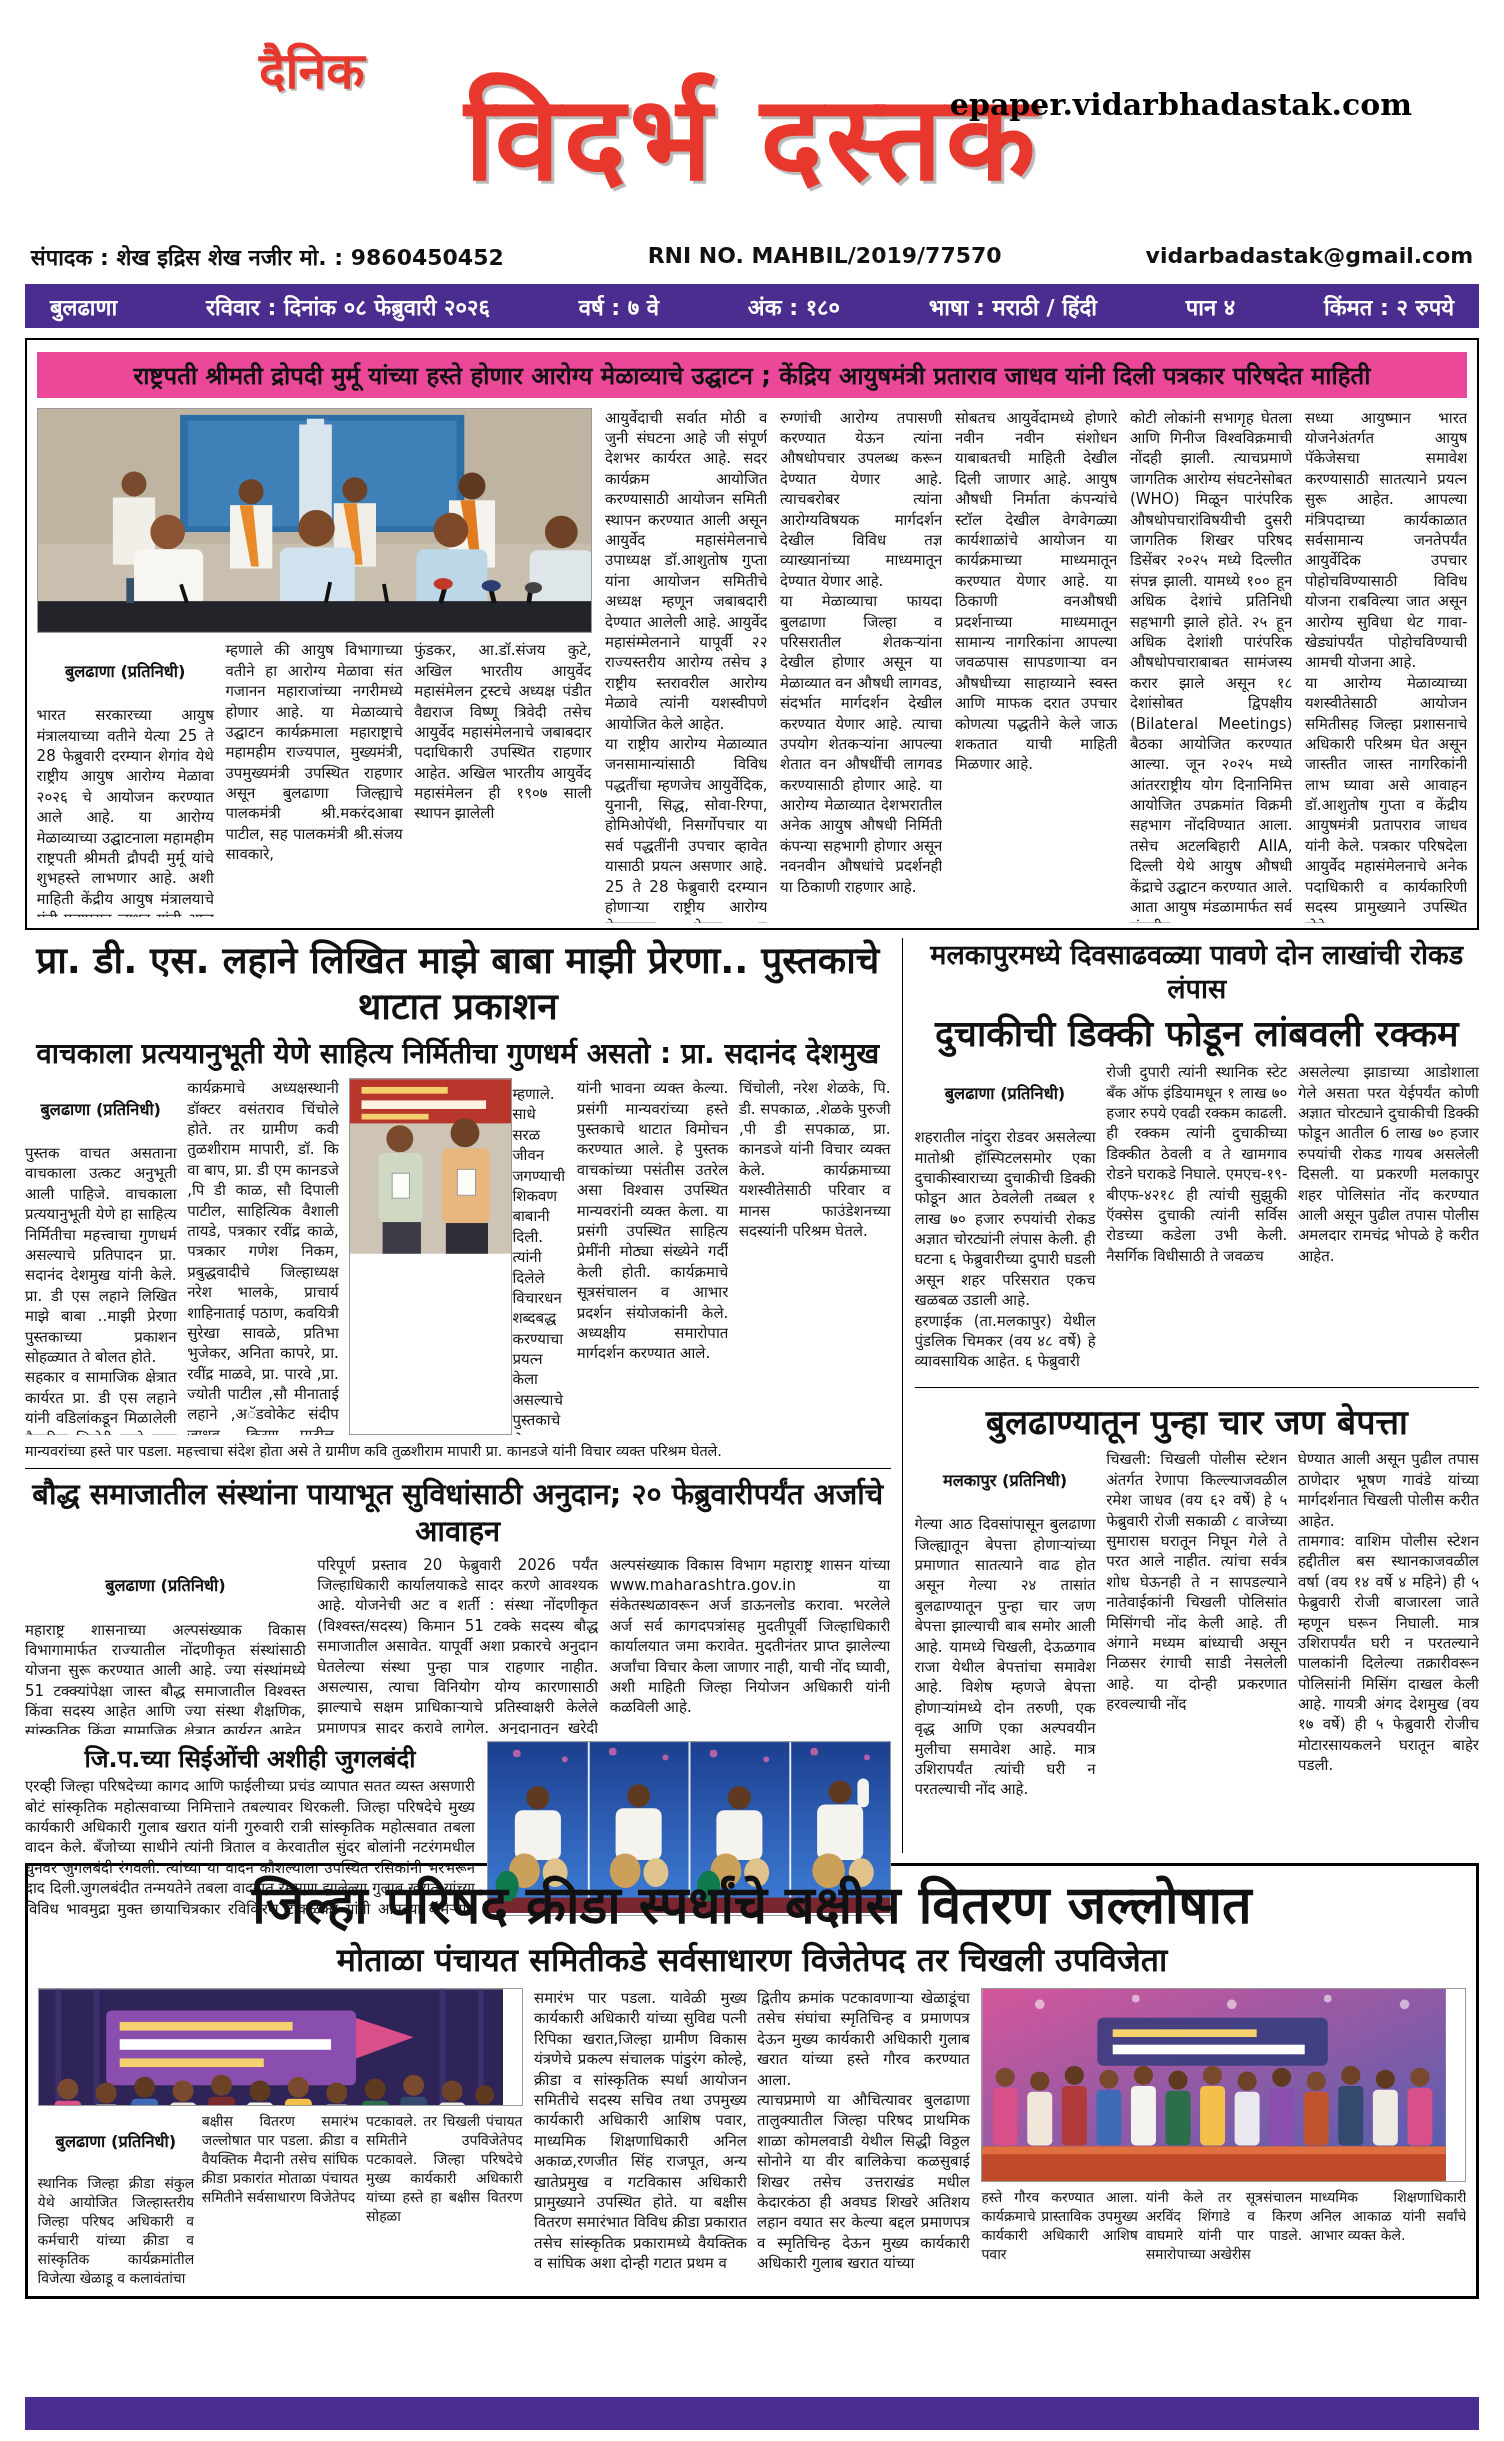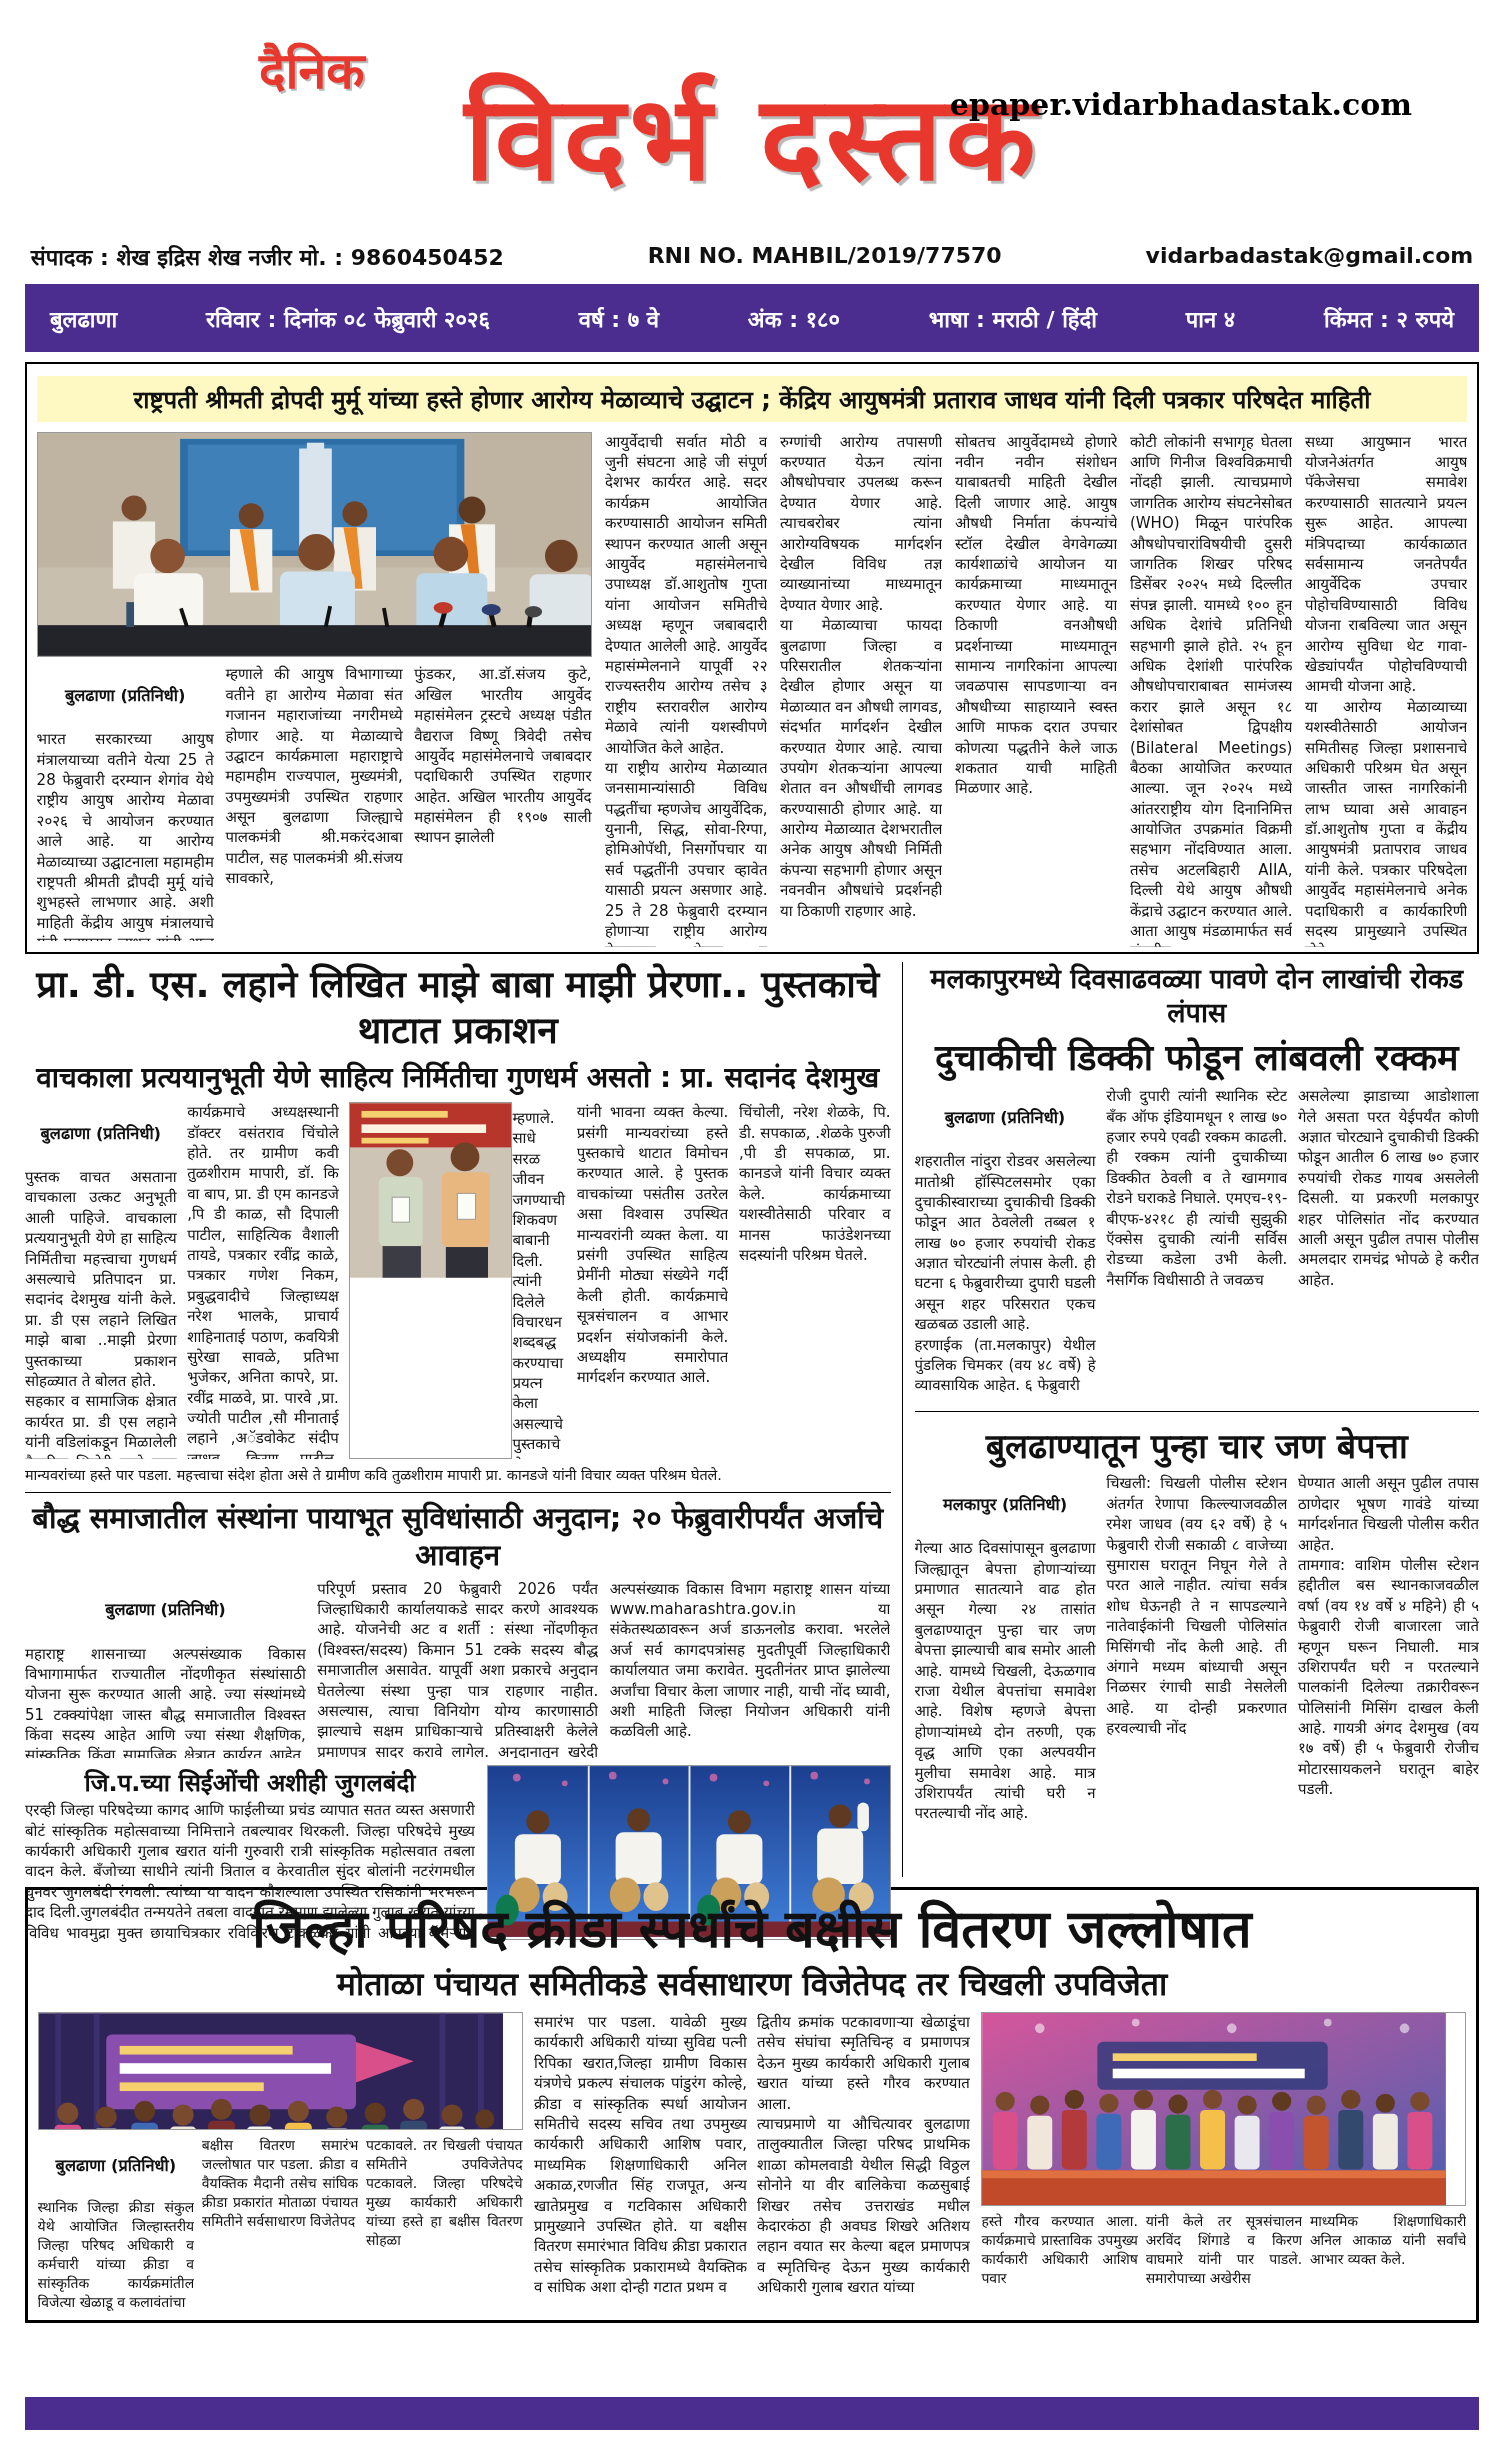--- a/index.html
+++ b/index.html
@@ -10,30 +10,30 @@
   
   .masthead{position:relative;height:225px;}
   .tagline{position:absolute;left:234px;top:27px;font-size:50px;font-weight:bold;color:var(--red);
            text-shadow:1.9px 1.9px 0 #bbb;}
   .mast-title{position:absolute;left:0;right:0;top:58px;text-align:center;font-size:117px;line-height:1.25;
            font-weight:bold;color:var(--red);letter-spacing:3.8px;text-shadow:2.9px 2.9px 1px #b9b9b9;}
   .website{position:absolute;right:67px;top:79px;font-size:30px;font-weight:bold;
            font-family:"DejaVu Serif",serif;color:#000;}
   .editor-row{display:flex;justify-content:space-between;align-items:center;height:46px;
            font-size:22px;font-weight:bold;padding:0 5.8px;}
-  .info-bar{background:var(--purple);color:#fff;height:68px;display:flex;align-items:center;
+  .info-bar{background:var(--purple);color:#fff;height:44px;display:flex;align-items:center;
            justify-content:space-between;padding:0 25px;font-size:22px;font-weight:bold;margin-top:5.8px;}
   
   .col{font-size:15px;line-height:1.36;text-align:justify;overflow:hidden;white-space:pre-line;}
   .dateline{font-weight:bold;text-align:center;font-size:16.3px;margin-bottom:1.9px;}
   .hr{border-top:1.9px solid #000;margin:7.7px 0;}
   
   .box1{border:2.9px solid #000;margin-top:9.6px;padding:5.8px 9.6px;}
   .h1a{font-size:53px;font-weight:bold;text-align:center;line-height:1.2;}
-  .subband{background:#fef9c3;font-size:24px;font-weight:bold;text-align:center;padding:6.7px 3.8px;margin-top:5.8px;}
+  .subband{background:#ec4899;font-size:24px;font-weight:bold;text-align:center;padding:6.7px 3.8px;margin-top:5.8px;}
   .s1body{display:flex;gap:13.4px;margin-top:9.6px;height:515px;}
   .s1left{width:555px;flex:none;}
   .photo-frame{border:1px solid #999;overflow:hidden;}
   .s1cols{display:flex;gap:11.5px;margin-top:7.7px;height:277px;}
   .s1cols .col{flex:1;}
   .s1right{flex:1;display:flex;gap:12.5px;}
   .s1right .col{flex:1;}
   
   .midzone{display:flex;margin-top:7.7px;height:915px;}
   .mid-left{width:878px;flex:none;border-right:1.9px solid #000;padding-right:11.5px;}

